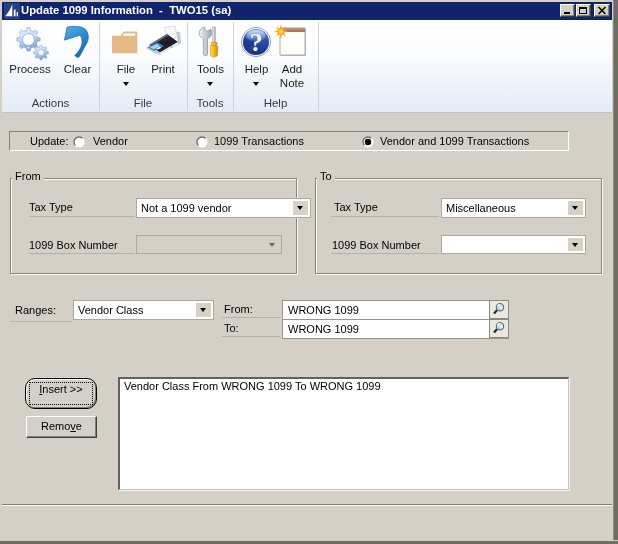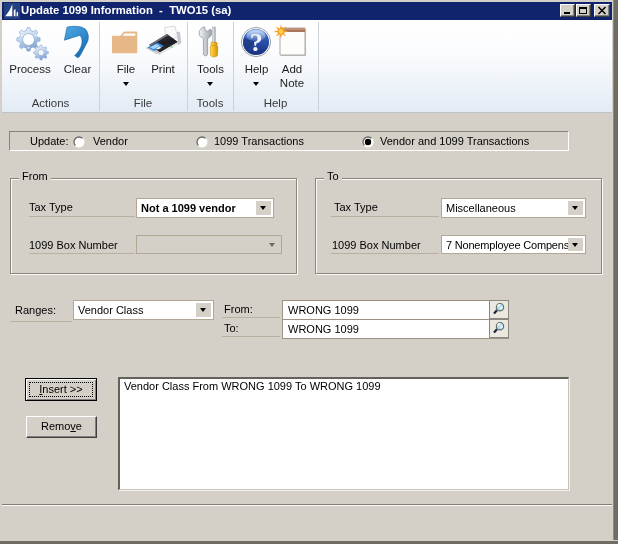--- a/index.html
+++ b/index.html
@@ -14,21 +14,21 @@
 .capbtn{position:absolute;top:4px;width:15px;height:13px;background:#d4d0c8;border:1px solid;border-color:#ffffff #404040 #404040 #ffffff;box-shadow:inset -1px -1px 0 #808080;box-sizing:border-box;}
 
 #ribbon{left:2px;top:20px;width:611px;height:93px;background:linear-gradient(#ffffff 0%,#fbfcfe 35%,#eef3f9 70%,#e3ebf5 100%);border-bottom:1px solid #bcc2c8;box-sizing:border-box;}
 .gsep{position:absolute;top:22px;height:89px;width:1px;background:#ccd2d8;}
 .rlabel{position:absolute;top:63px;font-size:11.5px;color:#1e1e1e;text-align:center;white-space:nowrap;}
 .glabel{position:absolute;top:97px;font-size:11.5px;color:#3a3a3a;text-align:center;white-space:nowrap;}
 .darr{position:absolute;width:0;height:0;border-left:3.5px solid transparent;border-right:3.5px solid transparent;border-top:4px solid #000;}
 
 .sunken1{border:1px solid;border-color:#868378 #ffffff #ffffff #868378;box-sizing:border-box;}
 .gbox{border:1px solid #8a867b;box-shadow:inset 1px 1px 0 #fbfaf7,1px 1px 0 #fbfaf7;box-sizing:border-box;}
-.gboxlab{position:absolute;top:-9px;left:1px;background:#d4d0c8;padding:0 3px;font-size:11px;line-height:13px;margin-left:7px;}
+.gboxlab{position:absolute;top:-9px;left:1px;background:#d4d0c8;padding:0 3px;font-size:11px;line-height:13px;}
 .promptline{position:absolute;height:1px;background:#bab0a0;}
 .combo{position:absolute;background:#fff;border:1px solid #b1a795;box-sizing:border-box;}
 .combo .ct{position:absolute;left:4px;top:50%;transform:translateY(-50%);font-size:11px;white-space:nowrap;}
 .combo .cbtn{position:absolute;right:2px;top:2px;bottom:2px;width:15px;background:#d5d1c8;}
 .combo .cbtn i{position:absolute;left:50%;top:50%;margin-left:-3.5px;margin-top:-2px;width:0;height:0;border-left:3.5px solid transparent;border-right:3.5px solid transparent;border-top:4px solid #000;}
 .combod{position:absolute;background:#d4d0c8;border:1px solid #b1a795;box-sizing:border-box;}
 .combod i{position:absolute;right:6px;top:50%;margin-top:-2px;width:0;height:0;border-left:3.5px solid transparent;border-right:3.5px solid transparent;border-top:4px solid #6e6b62;}
 .radio{position:absolute;width:12px;height:12px;}
 .btn{position:absolute;background:#d4d0c8;border:1px solid;border-color:#ffffff #404040 #404040 #ffffff;box-shadow:inset -1px -1px 0 #808080;box-sizing:border-box;text-align:center;font-size:11px;}
 #insertbtn{border:1px solid #000;background:#d4d0c8;box-shadow:inset 1px 1px 0 #ffffff,inset -1px -1px 0 #808080;box-sizing:border-box;text-align:center;font-size:11px;}
@@ -223,21 +223,21 @@
     <path d="M1 6 A5 5 0 0 0 11 6" fill="none" stroke="#fdfdfb" stroke-width="1.2" transform="rotate(-45 6 6)"></path>
     <circle cx="6" cy="6" r="3.2" fill="#000"></circle>
   </svg>
 <div class="abs t11" style="left:380px;top:135px;">Vendor and 1099 Transactions</div>
 
 <div class="abs gbox" style="left:10px;top:178px;width:287px;height:96px;">
 <span class="gboxlab">From</span>
 </div>
 <div class="abs t11" style="left:29px;top:201px;">Tax Type</div>
 <div class="promptline" style="left:29px;top:216px;width:106px;"></div>
-<div class="combo" style="left:136px;top:198px;width:138px;height:20px;font-weight:bold;">
+<div class="combo" style="left:136px;top:198px;width:175px;height:20px;">
     <span class="ct">Not a 1099 vendor</span>
     <span class="cbtn">
       <i></i>
     </span>
   </div>
 <div class="abs t11" style="left:29px;top:239px;">1099 Box Number</div>
 <div class="promptline" style="left:29px;top:253px;width:106px;"></div>
 <div class="combod" style="left:136px;top:235px;width:146px;height:19px;">
     <i></i>
   </div>
@@ -249,21 +249,20 @@
 <div class="promptline" style="left:331px;top:216px;width:108px;"></div>
 <div class="combo" style="left:441px;top:198px;width:145px;height:20px;">
     <span class="ct">Miscellaneous</span>
     <span class="cbtn">
       <i></i>
     </span>
   </div>
 <div class="abs t11" style="left:332px;top:239px;">1099 Box Number</div>
 <div class="promptline" style="left:331px;top:253px;width:108px;"></div>
 <div class="combo" style="left:441px;top:235px;width:145px;height:19px;">
-    <span class="ct" style="letter-spacing:-0.2px;">7 Nonemployee Compens</span>
     <span class="cbtn">
       <i></i>
     </span>
   </div>
 
 <div class="abs t11" style="left:15px;top:304px;">Ranges:</div>
 <div class="promptline" style="left:10px;top:321px;width:62px;"></div>
 <div class="combo" style="left:73px;top:300px;width:141px;height:20px;">
     <span class="ct">Vendor Class</span>
     <span class="cbtn">
@@ -289,21 +288,21 @@
 </div>
 <div class="lkbtn" style="left:489px;top:319px;width:20px;height:19px;">
 <svg width="14" height="14" viewBox="0 0 14 14" style="position:absolute;left:2px;top:1px;">
 <circle cx="8" cy="5.2" r="3.7" fill="#b5d7f2" stroke="#5d6c5a" stroke-width="1.1"></circle>
 <path d="M5.6 4.4 A3 3 0 0 1 8.2 2.4" stroke="#fff" stroke-width="1.5" fill="none"></path>
 <circle cx="9.3" cy="5.8" r="1.5" fill="#e8f4fc"></circle>
 <path d="M5 8.2 L2 11.6" stroke="#1c2545" stroke-width="2.2"></path>
 </svg>
 </div>
 
-<div class="abs" id="insertbtn" style="left:25px;top:378px;width:72px;height:23px;">
+<div class="abs" id="insertbtn" style="left:25px;top:378px;width:72px;height:31px;border-radius:10px;">
 <div id="insertfocus"></div>
 <div style="position:absolute;left:0;right:0;top:4px;font-size:11px;"><u>I</u>nsert &gt;&gt;</div>
 </div>
 <div class="btn" style="left:26px;top:416px;width:71px;height:22px;">
 <div style="position:absolute;left:0;right:0;top:3px;">Remo<u>v</u>e</div>
 </div>
 
 <div class="abs" style="left:118px;top:377px;width:451px;height:113px;background:#fff;border:2px solid;border-color:#63615a #c6c3ba #c6c3ba #63615a;border-right-width:1px;border-bottom-width:1px;box-shadow:1px 1px 0 #f4f3ee;box-sizing:border-box;">
 <div class="t11" style="position:absolute;left:4px;top:1px;">Vendor Class From WRONG 1099 To WRONG 1099</div>
 </div>

